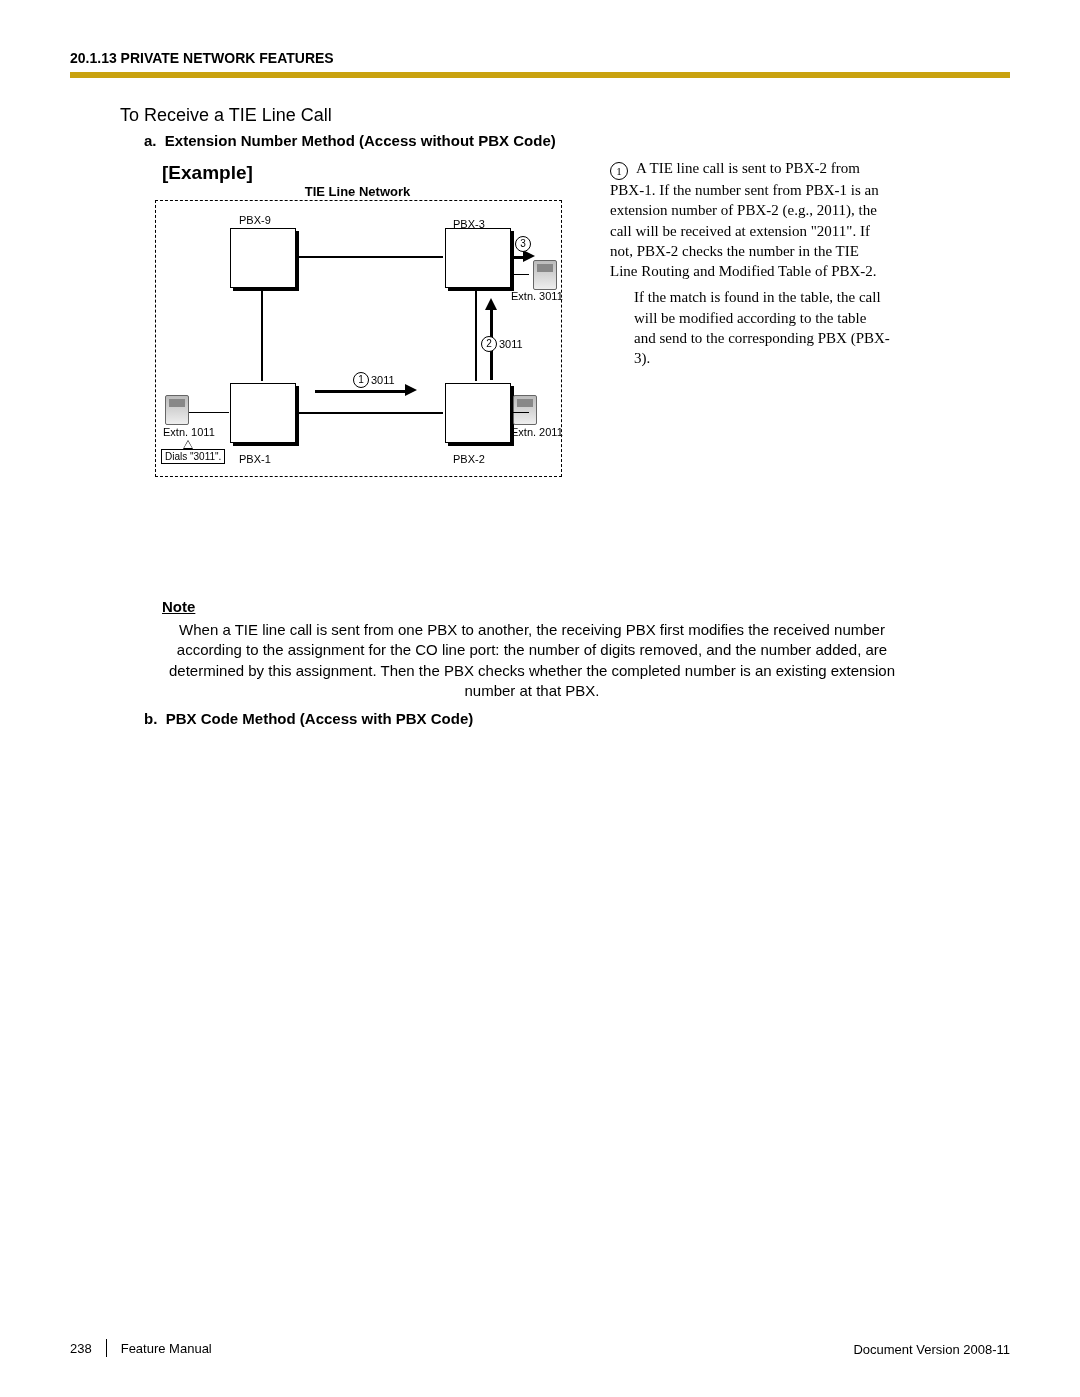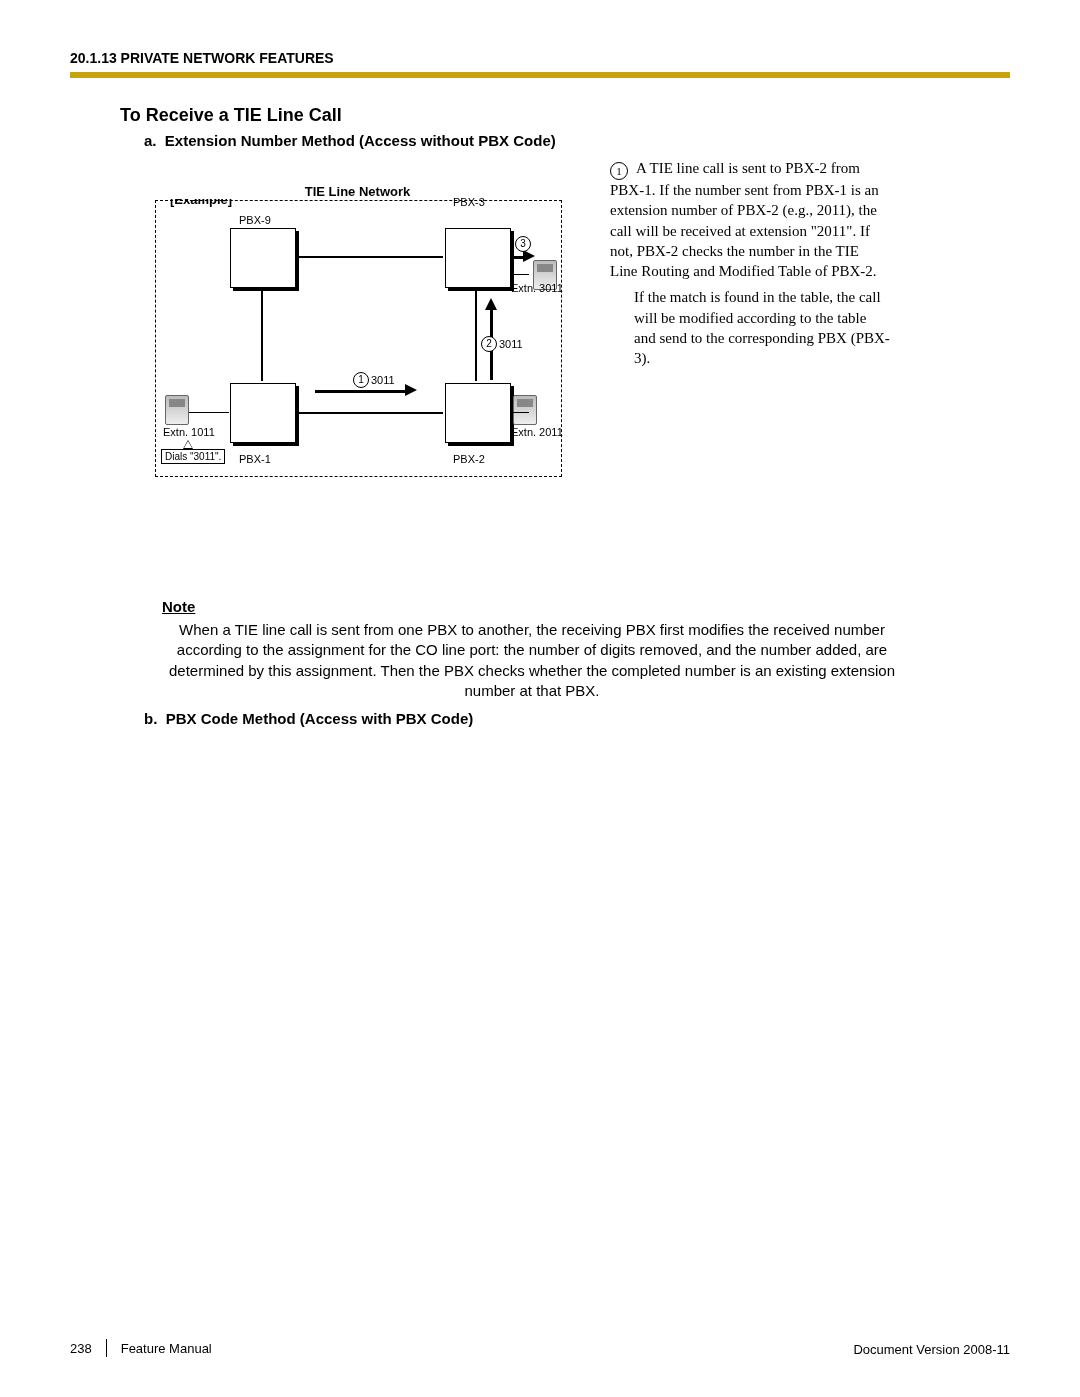--- a/index.html
+++ b/index.html
@@ -25,37 +25,36 @@
     top: 72px;
     width: 940px;
     height: 6px;
     background: #c9a20f;
   }
   .heading {
     position: absolute;
     left: 120px;
     top: 105px;
     font-size: 18px;
-    font-weight: bold;
+    font-weight: normal;
   }
   .sub-a {
     position: absolute;
     left: 144px;
     top: 132px;
     font-size: 15px;
     font-weight: bold;
     text-align: center;
   }
   .example-label {
     position: absolute;
-    left: 170px;
+    left: 162px;
     top: 162px;
-    font-size: 13px;
-    font-weight: bold;
-    margin-top: 30px;
+    font-size: 19px;
+    font-weight: bold;
   }
   .desc-block {
     position: absolute;
     left: 610px;
     top: 158px;
     width: 280px;
     font-size: 15px;
     line-height: 1.35;
   }
   .desc-block p { margin: 0 0 6px 0; font-family: Liberation Serif, serif; }
@@ -206,32 +205,32 @@
 <div class="diagram">
   <div class="dashbox"></div>
   <div class="net-title">TIE Line Network</div>
 
   <div class="pbx" style="left:75px;top:38px;"></div>
   <div class="pbx" style="left:290px;top:38px;"></div>
   <div class="pbx" style="left:75px;top:193px;"></div>
   <div class="pbx" style="left:290px;top:193px;"></div>
 
   <div class="lbl" style="left:84px;top:24px;">PBX-9</div>
-  <div class="lbl" style="left:298px;top:6px;">PBX-3</div>
+  <div class="lbl" style="left:298px;top:28px;">PBX-3</div>
   <div class="lbl" style="left:84px;top:263px;">PBX-1</div>
   <div class="lbl" style="left:298px;top:263px;">PBX-2</div>
 
   <div class="phone" style="left:10px;top:205px;"></div>
   <div class="lbl" style="left:8px;top:236px;">Extn. 1011</div>
 
   <div class="phone" style="left:358px;top:205px;"></div>
   <div class="lbl" style="left:356px;top:236px;">Extn. 2011</div>
 
   <div class="phone" style="left:378px;top:70px;"></div>
-  <div class="lbl" style="left:356px;top:92px;">Extn. 3011</div>
+  <div class="lbl" style="left:356px;top:100px;">Extn. 3011</div>
 
   <div class="line" style="left:142px;top:66px;width:146px;height:2px;"></div>
   <div class="line" style="left:142px;top:222px;width:146px;height:2px;"></div>
   <div class="line" style="left:106px;top:99px;width:2px;height:92px;"></div>
   <div class="line" style="left:320px;top:99px;width:2px;height:92px;"></div>
 
   <div class="line" style="left:34px;top:222px;width:40px;height:1px;"></div>
   <div class="line" style="left:356px;top:222px;width:18px;height:1px;"></div>
   <div class="line" style="left:356px;top:84px;width:18px;height:1px;"></div>
 

